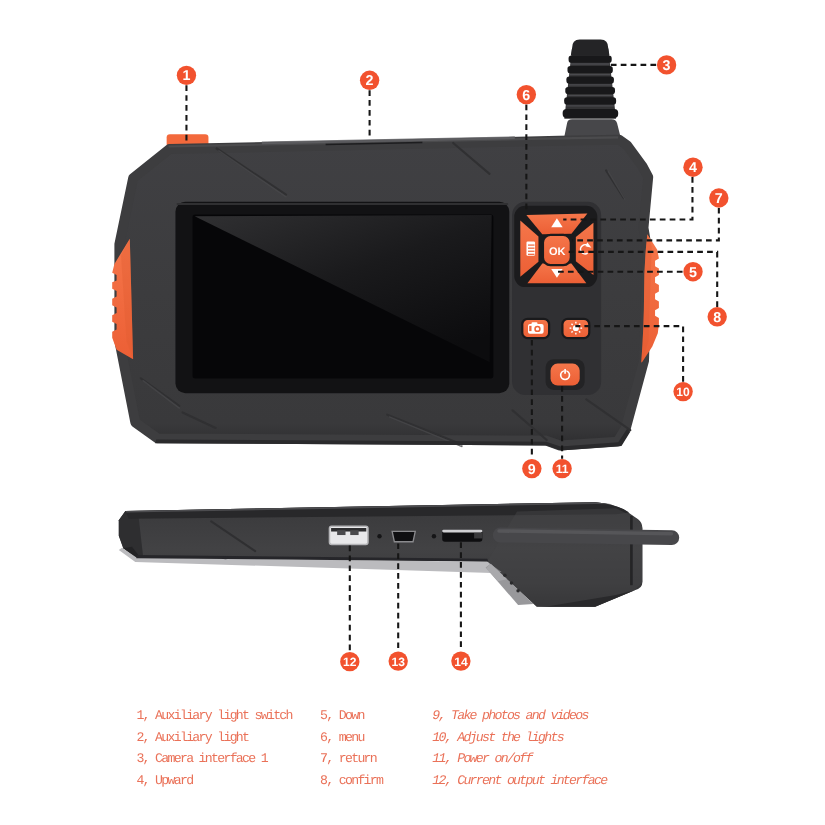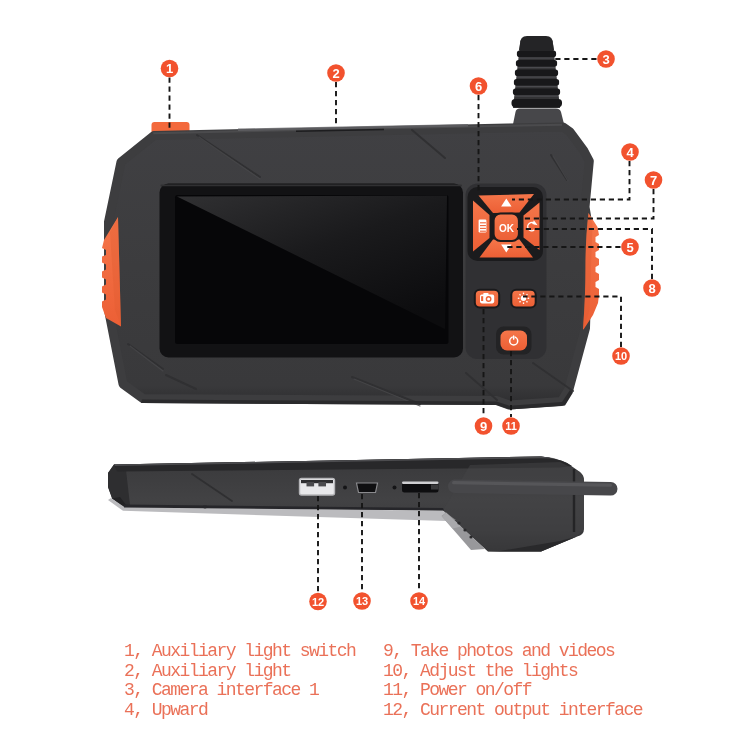--- a/index.html
+++ b/index.html
@@ -1,18 +1,18 @@
 <!DOCTYPE html>
 <html><head>
 <meta charset="utf-8">
 <style>
 html,body{margin:0;padding:0;background:#ffffff;}
 #stage{position:relative;width:750px;height:750px;background:#ffffff;overflow:hidden;}
 svg{display:block;}
-.leg{position:absolute;font-family:"Liberation Mono",monospace;font-size:18px;letter-spacing:-1.55px;color:#ea7158;white-space:pre;line-height:19.5px;}
+.leg{position:absolute;font-family:"Liberation Mono",monospace;font-size:12px;letter-spacing:-1.55px;color:#ea7158;white-space:pre;line-height:19.5px;}
 </style>
 </head>
 <body>
 <div id="stage">
 <svg width="750" height="750" viewBox="0 0 750 750">
 <defs>
 <linearGradient id="scr" x1="0" y1="0" x2="0.75" y2="1">
 <stop offset="0" stop-color="#303032"></stop>
 <stop offset="0.5" stop-color="#1a1a1c"></stop>
 <stop offset="1" stop-color="#0c0c0e"></stop>
@@ -282,14 +282,15 @@
           <text x="362" y="605.0" font-size="11">13</text>
         </g>
 <g>
           <circle cx="419" cy="601" r="8.8" fill="#f2522e"></circle>
           <text x="419" y="605.0" font-size="11">14</text>
         </g>
 </g>
 </svg>
 
 <div class="leg" style="left:124px;top:642px;">1, Auxiliary light switch<br>2, Auxiliary light<br>3, Camera interface 1<br>4, Upward</div>
-<div class="leg" style="left:383px;top:642px;">9, Take photos and videos<br>10, Adjust the lights<br>11, Power on/off<br>12, Current output interface</div>
+<div class="leg" style="left:291px;top:642px;">5, Down<br>6, menu<br>7, return<br>8, confirm</div>
+<div class="leg" style="left:393px;top:642px;font-style:italic;">9, Take photos and videos<br>10, Adjust the lights<br>11, Power on/off<br>12, Current output interface</div>
 </div>
 
 </body></html>

